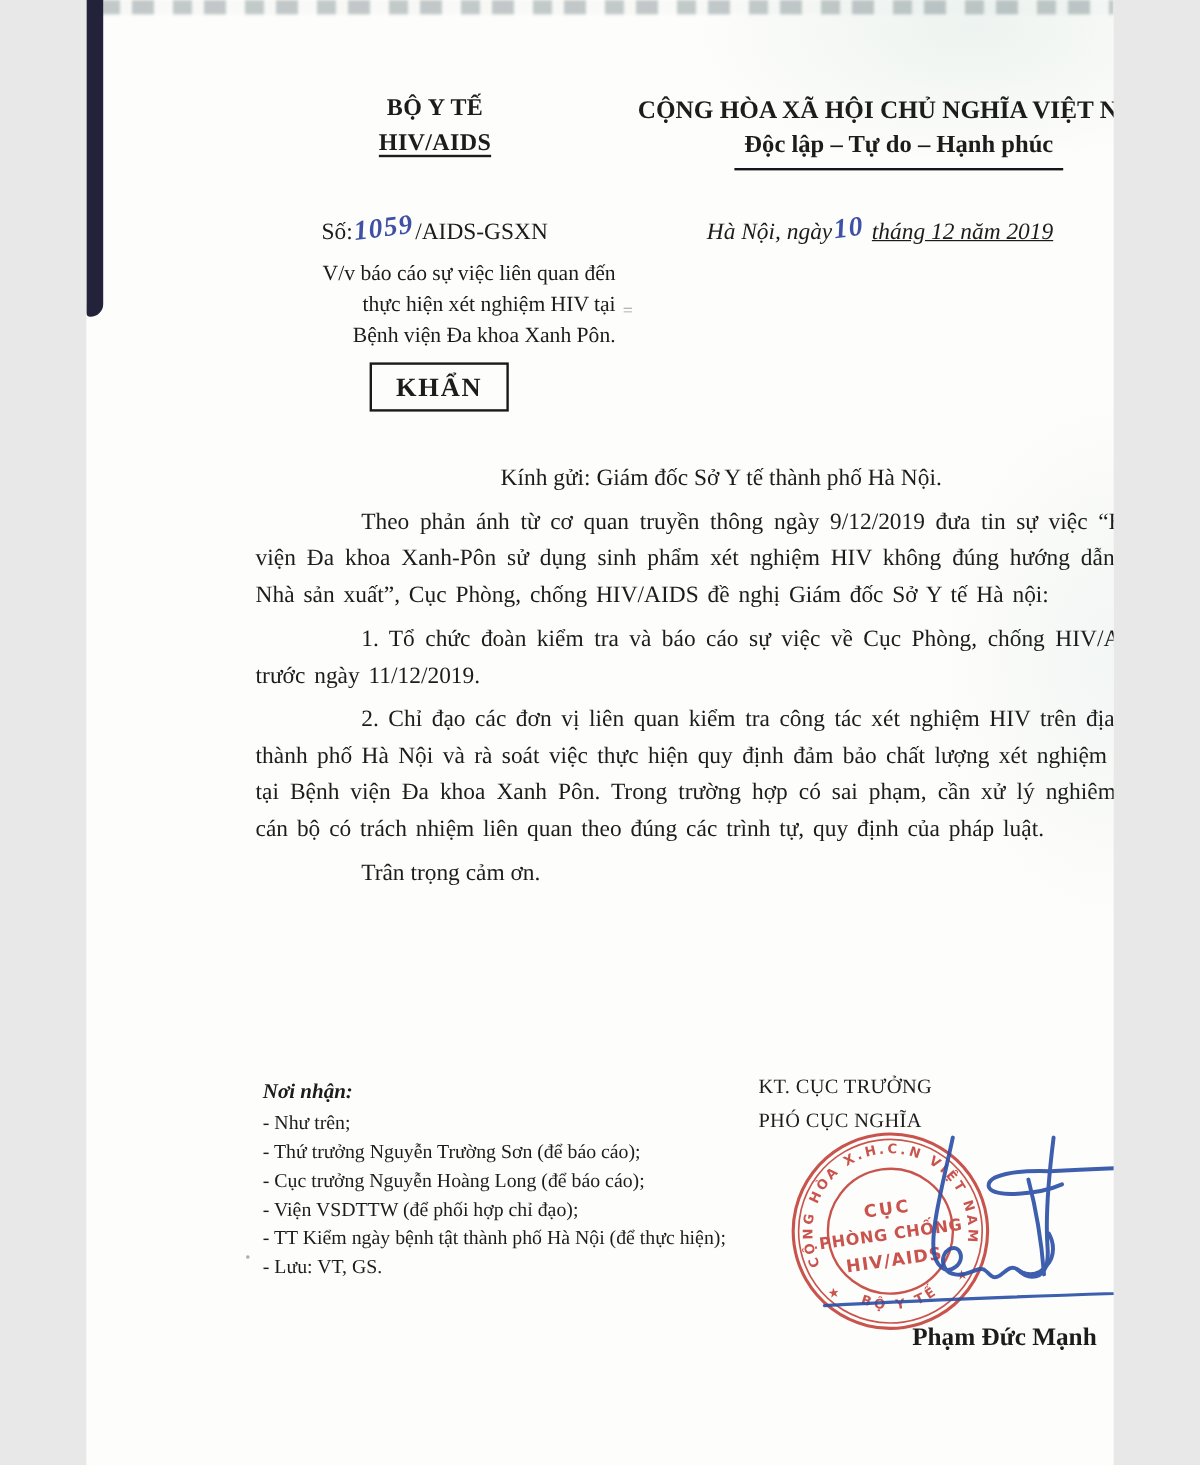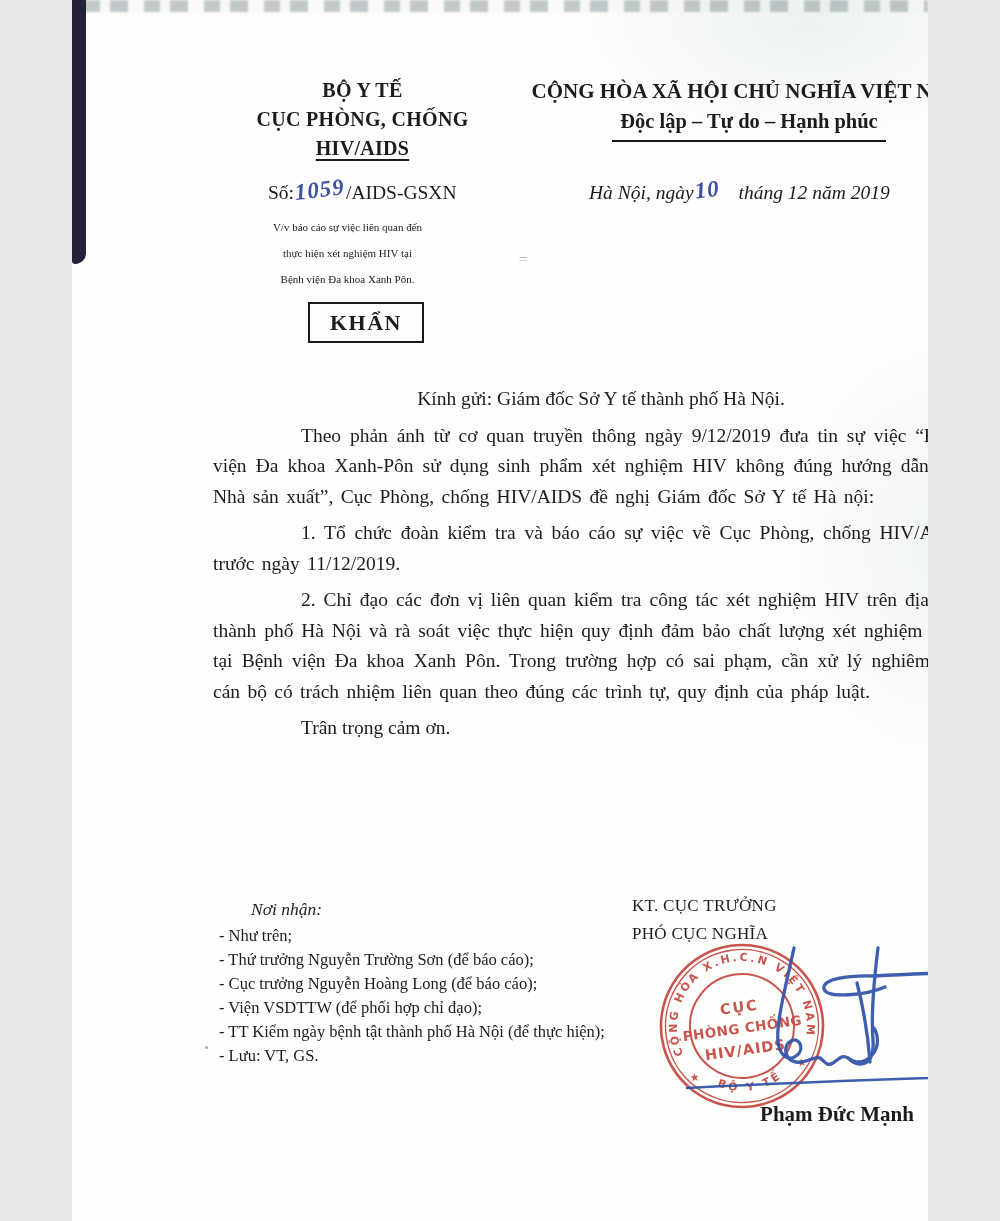--- a/index.html
+++ b/index.html
@@ -31,62 +31,61 @@
   .hdr-left{ position:absolute; left:148px; top:76px; width:285px; text-align:center;
     font-size:20px; font-weight:bold; line-height:29px; letter-spacing:.3px; }
   .hdr-left .u{ text-decoration:underline; text-underline-offset:4px; text-decoration-thickness:2px; }
   .hdr-right{ position:absolute; left:438px; top:76px; width:478px; text-align:center; }
   .nat1{ font-size:21px; font-weight:bold; line-height:30px; }
   .nat2{ font-size:20.5px; font-weight:bold; line-height:30px; }
   .nat2 .motto-inner{ display:inline-block; border-bottom:2px solid #15151a; padding:0 8px 4px; }
 
   .so-line{ position:absolute; left:196px; top:179px; font-size:19.5px; }
   .date-line{ position:absolute; left:517px; top:179px; font-size:19.5px; font-style:italic; }
-  .date-suffix{ margin-left:18px; }
+  .date-suffix{ margin-left:6px;text-decoration:underline; }
   .hand{
     display:inline-block; font-style:italic; font-weight:bold; color:#3f51a6;
     font-size:23px; letter-spacing:1px; transform:rotate(-7deg) translateY(-2px); margin:0 1px;
   }
 
-  .subject{ position:absolute; left:123px; top:214px; width:305px; text-align:center;
-    font-size:11px; line-height:26px; }
+  .subject{ position:absolute; left:136px; top:214px; width:305px; text-align:right;
+    font-size:18px; line-height:26px; }
 
   .khan{ position:absolute; left:236px; top:302px; width:112px; height:37px;
     border:2px solid #1a1a1a; display:flex; align-items:center; justify-content:center;
     font-weight:bold; font-size:22px; letter-spacing:1.5px; }
 
   .letter-body{ position:absolute; left:141px; top:352px; width:752px;
     font-size:19.5px; line-height:30.5px;margin-top:32px; }
   .salutation{ text-align:center; padding-left:24px; margin-bottom:6px; }
   .letter-body p{ margin:0 0 6px; text-indent:88px; text-align:justify; word-spacing:2.5px; }
   .letter-body p.closing{ text-align:left; word-spacing:normal; }
 
   .recipients{ position:absolute; left:147px; top:897px; font-size:16.5px; line-height:24px; }
-  .rec-title{ font-weight:normal; font-style:italic; font-size:17.5px; margin-bottom:3px;margin-left:32px; }
+  .rec-title{ font-weight:bold; font-style:italic; font-size:17.5px; margin-bottom:3px; }
 
   .signer{ position:absolute; left:560px; top:892px; width:410px; text-align:left;
     font-weight:normal; font-size:17px; line-height:28px; letter-spacing:.3px; z-index:1; }
   .signer-name{ position:absolute; left:560px; top:1102px; width:410px; text-align:center;
     font-weight:bold; font-size:21px; z-index:1; }
 
   .stamp{ position:absolute; left:578px; top:936px; z-index:2; opacity:.9; }
   .stamp text{ font-family:"DejaVu Sans", sans-serif; font-weight:bold; }
   .signature{ position:absolute; left:555px; top:915px; z-index:3; opacity:.92; }
 </style>
 </head>
 <body>
 
 <div class="page">
 
   <div class="artifact-top"></div>
   <div class="artifact-left"></div>
 
   <div class="hdr-left">
     <div>BỘ Y TẾ</div>
-    <div>CỤC PHÒNG, CHỐNG</div>
     <div class="u">HIV/AIDS</div>
   </div>
 
   <div class="hdr-right">
     <div class="nat1">CỘNG HÒA XÃ HỘI CHỦ NGHĨA VIỆT NAM</div>
     <div class="nat2"><span class="motto-inner">Độc lập – Tự do – Hạnh phúc</span></div>
   </div>
 
   <div class="so-line"><span>Số:</span><span class="hand">1059</span><span>/AIDS-GSXN</span></div>
 

